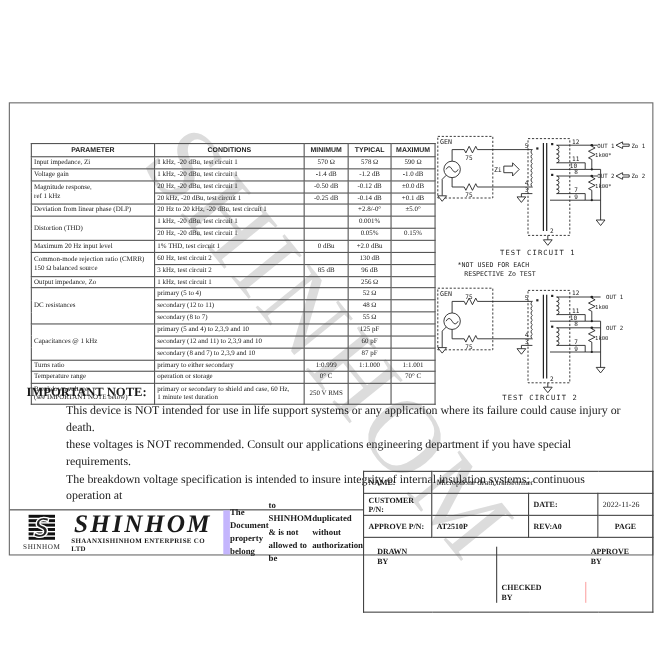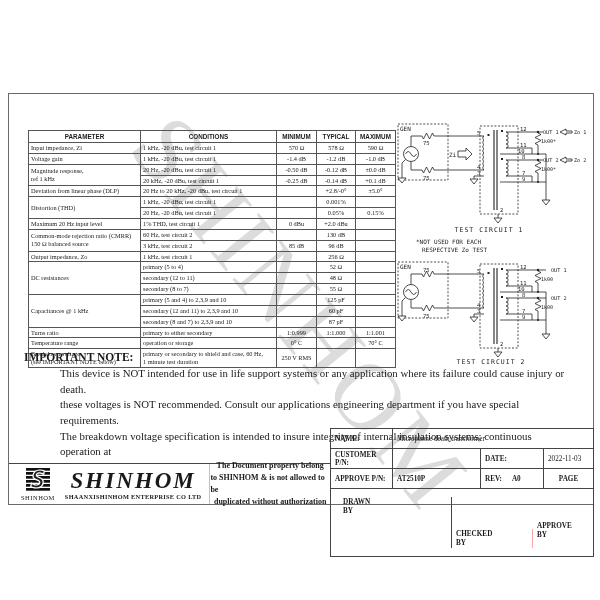--- a/index.html
+++ b/index.html
@@ -28,33 +28,33 @@
   #important-note{left:24px;top:351px;width:548px;z-index:2;}
   #important-note .hd{font-size:11.5px;font-weight:bold;margin-bottom:3px;}
   #important-note .ln{font-size:10.8px;line-height:1.45;margin-left:36px;}
   
   #logo-section{left:9px;top:463px;width:321px;height:40px;border-top:1px solid #444;display:flex;align-items:center;z-index:2;}
   #logo-block{display:flex;flex-direction:column;align-items:center;margin-left:12px;}
   #logo-caption{font-size:6.5px;letter-spacing:0.5px;margin-top:1px;}
   #name-block{display:flex;flex-direction:column;align-items:center;margin-left:10px;}
   #company-name{font-size:23px;font-style:italic;font-weight:bold;letter-spacing:2px;line-height:1;}
   #company-subtitle{font-size:6.3px;font-weight:bold;letter-spacing:0.3px;margin-top:1px;}
-  #docprop{border-left:1px solid #c4b5fd;flex:1;height:100%;display:flex;flex-direction:column;
+  #docprop{border-left:6px solid #c4b5fd;flex:1;height:100%;display:flex;flex-direction:row;
     align-items:center;justify-content:center;margin-left:8px;}
   #docprop div{font-size:8px;font-weight:bold;line-height:1.5;}
   
   table.tblock{left:330px;top:428px;width:263px;border-collapse:collapse;table-layout:fixed;position:absolute;z-index:2;background:transparent;}
   table.tblock td{border:1px solid #444;font-size:7.2px;padding:1px 4px;height:17px;vertical-align:middle;}
   .lbl{font-weight:bold;}
-  .revcell span.val{margin-left:10px;font-weight:bold;font-family:Liberation Serif, serif;}
+  .revcell span.val{margin-left:0;font-weight:bold;font-family:Liberation Serif, serif;}
   .sigwrap{display:flex;height:100%;padding:0;}
   .sigwrap div{font-weight:bold;font-size:7.2px;white-space:pre-line;padding:1px 4px;line-height:1.2;}
   .sig1{width:104px;border-right:1px solid #444;}
   .sig2{width:72px;border-right:1px solid #fca5a5;margin-top:32px;}
-  .sig3{flex:1;margin-top:24px;}
+  .sig3{flex:1;}
   td.nopad{padding:8px !important;}
 </style>
 </head>
 <body>
 
 <div id="canvas">
 
   <div id="watermark" class="abs">SHINHOM</div>
   <div id="sheet" class="abs"></div>
 
@@ -391,21 +391,21 @@
       </colgroup>
     <tbody>
         <tr>
       <td class="lbl">NAME:</td>
       <td colspan="3">Microphone death transformer</td>
     </tr>
     <tr>
       <td class="lbl">CUSTOMER P/N:</td>
       <td></td>
       <td class="lbl">DATE:</td>
-      <td>2022-11-03</td>
+      <td>2022-11-26</td>
     </tr>
     <tr>
       <td class="lbl">APPROVE P/N:</td>
       <td style="font-weight:bold">AT2510P</td>
       <td class="revcell">
         <span class="lbl">REV:</span><span class="val">A0</span>
       </td>
       <td class="lbl" style="text-align:center">PAGE</td>
     </tr>
     <tr>

